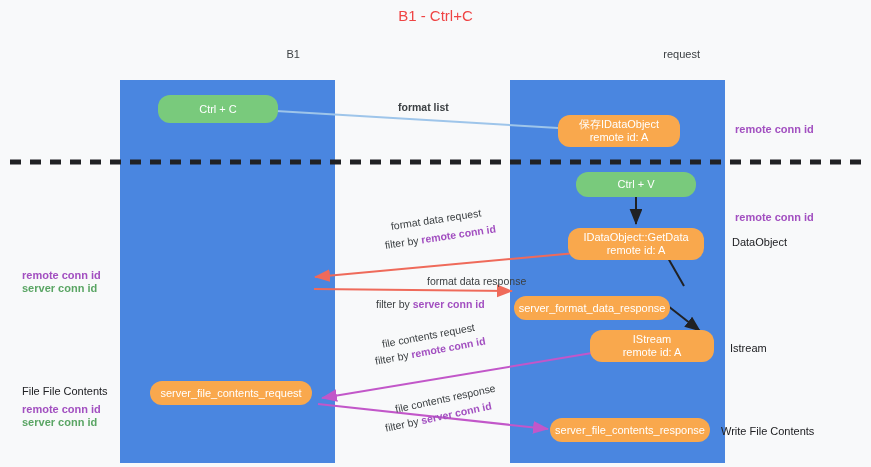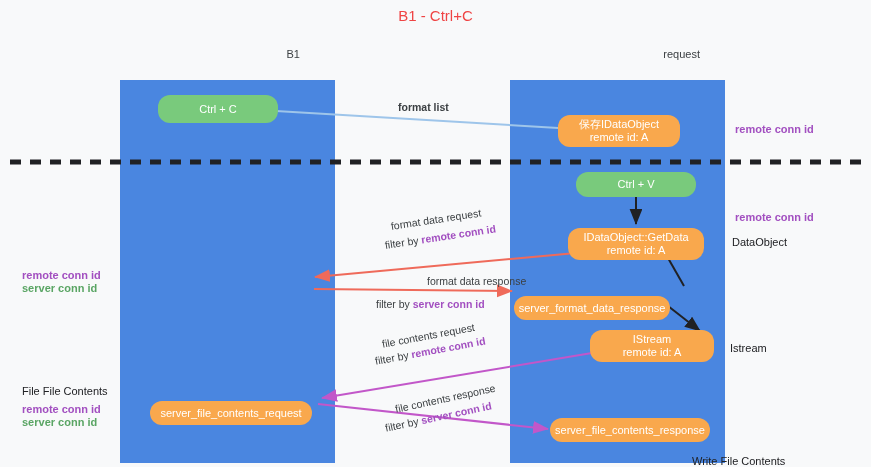--- a/index.html
+++ b/index.html
@@ -131,21 +131,21 @@
 
   <div class="node orange" style="left:514px;top:280px;width:156px;height:24px;margin-top:16px;">
     <span>server_format_data_response</span>
   </div>
 
   <div class="node orange" style="left:590px;top:330px;width:124px;height:32px;flex-direction:column;">
     <span>IStream</span>
     <span>remote id: A</span>
   </div>
 
-  <div class="node orange" style="left:150px;top:401px;width:162px;height:24px;">
+  <div class="node orange" style="left:150px;top:381px;width:162px;height:24px;">
     <span>server_file_contents_request</span>
   </div>
 
   <div class="node orange" style="left:550px;top:418px;width:160px;height:24px;">
     <span>server_file_contents_response</span>
   </div>
 
   <div class="txt" style="left:398px;top:101px;font-weight:bold;">format list</div>
 
   <div class="txt rot-a" style="left:390px;top:220px;">format data request</div>
@@ -165,21 +165,21 @@
 
   <div class="txt rot-c" style="left:394px;top:403px;">file contents response</div>
   <div class="txt rot-c" style="left:384px;top:422px;">
     <span>filter by </span><span class="txt purple" style="position:static;">server conn id</span>
   </div>
 
   <div class="txt purple side" style="left:735px;top:123px;">remote conn id</div>
   <div class="txt purple side" style="left:735px;top:211px;">remote conn id</div>
   <div class="txt dark side" style="left:732px;top:236px;">DataObject</div>
   <div class="txt dark side" style="left:730px;top:342px;">Istream</div>
-  <div class="txt dark side" style="left:692px;top:425px;margin-top:30px;">Write File Contents</div>
+  <div class="txt dark side" style="left:721px;top:425px;">Write File Contents</div>
 
   <div class="txt purple side" style="left:22px;top:269px;">remote conn id</div>
   <div class="txt green side" style="left:22px;top:282px;">server conn id</div>
 
   <div class="txt dark side" style="left:22px;top:385px;">File File Contents</div>
   <div class="txt purple side" style="left:22px;top:403px;">remote conn id</div>
   <div class="txt green side" style="left:22px;top:416px;">server conn id</div>
 
 </div>
 

